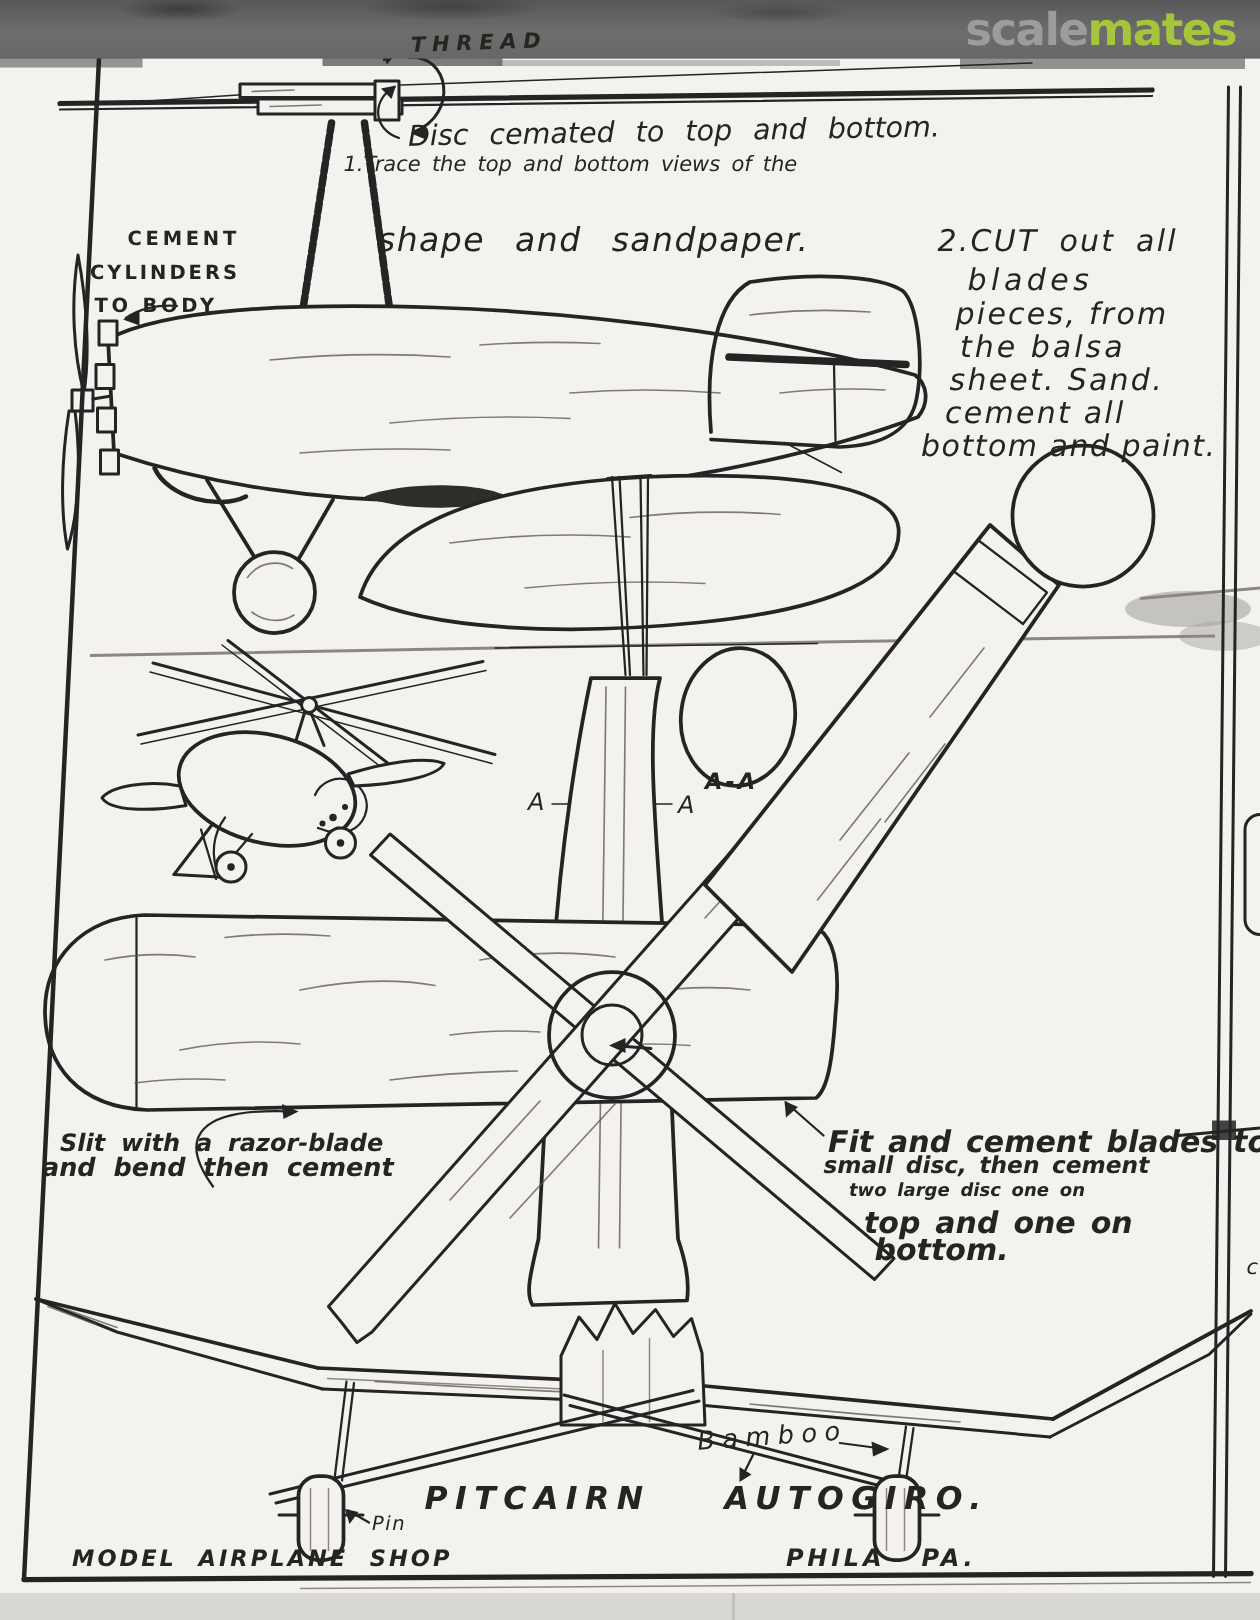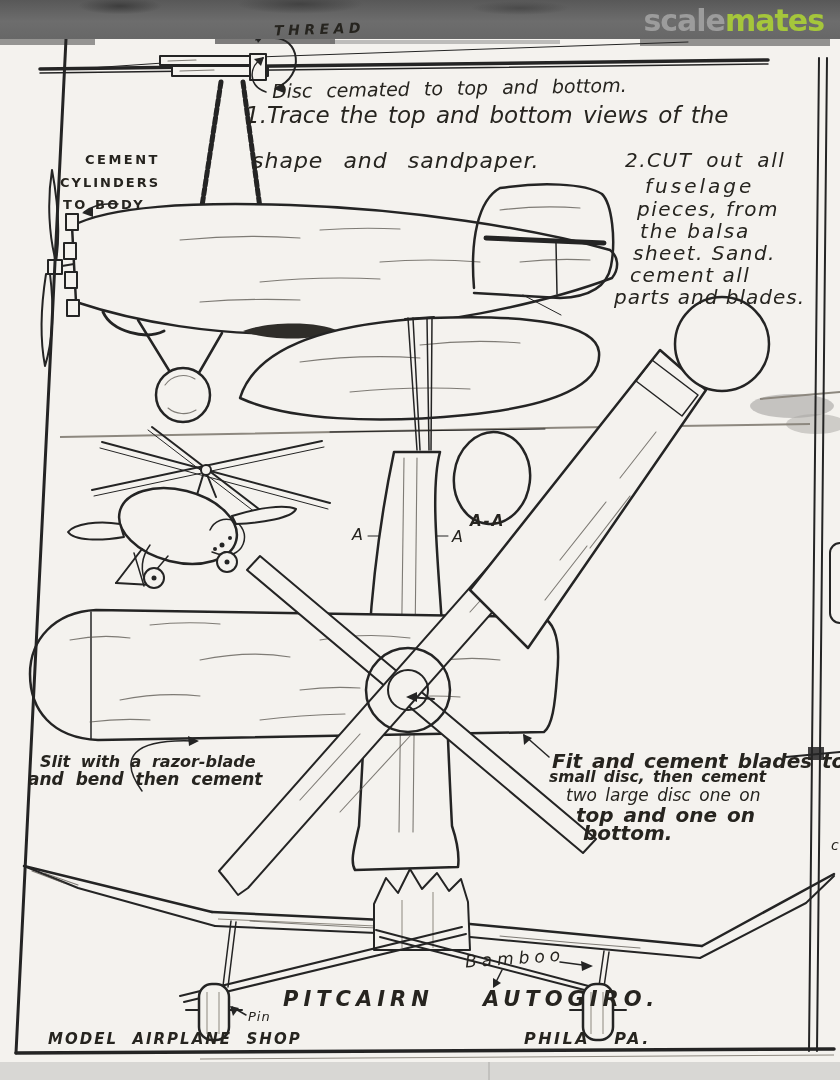--- a/index.html
+++ b/index.html
@@ -275,45 +275,45 @@
   <div class="band">
     <div class="logo">
       <span class="g1">scale</span><span class="g2">mates</span>
     </div>
   </div>
 
   <div class="hand print" style="left:274px;top:22px;font-size:14px;letter-spacing:4.5px;font-style:italic;transform:rotate(-2deg)">THREAD</div>
 
   <div class="hand" style="left:272px;top:79px;font-size:19px;word-spacing:8px;transform:rotate(-1deg)">Disc cemated to top and bottom.</div>
 
-  <div class="hand" style="left:245px;top:103px;font-size:23px;word-spacing:3px">1.Trace the top and bottom views of the</div>
+  <div class="hand" style="left:229px;top:103px;font-size:14px;word-spacing:3px">1.Trace the top and bottom views of the</div>
   <div class="hand" style="left:252px;top:149px;font-size:22px;word-spacing:12px;letter-spacing:1px">shape and sandpaper.</div>
 
   <div class="hand" style="left:625px;top:150px;font-size:20px;letter-spacing:1.5px;word-spacing:6px">2.CUT out all</div>
-  <div class="hand" style="left:645px;top:176px;font-size:20px;letter-spacing:3px">fuselage</div>
+  <div class="hand" style="left:645px;top:176px;font-size:20px;letter-spacing:3px">blades</div>
   <div class="hand" style="left:637px;top:199px;font-size:20px;letter-spacing:1.5px">pieces, from</div>
   <div class="hand" style="left:640px;top:221px;font-size:20px;letter-spacing:2px">the balsa</div>
   <div class="hand" style="left:633px;top:243px;font-size:20px;letter-spacing:1.5px">sheet. Sand.</div>
   <div class="hand" style="left:630px;top:265px;font-size:20px;letter-spacing:1.5px">cement all</div>
-  <div class="hand" style="left:614px;top:287px;font-size:20px;letter-spacing:1px">parts and blades.</div>
+  <div class="hand" style="left:614px;top:287px;font-size:20px;letter-spacing:1px">bottom and paint.</div>
 
   <div class="hand print" style="left:85px;top:153px;font-size:13px;letter-spacing:2.5px">CEMENT</div>
   <div class="hand print" style="left:60px;top:176px;font-size:13px;letter-spacing:2px">CYLINDERS</div>
   <div class="hand print" style="left:63px;top:198px;font-size:13px;letter-spacing:2.5px">TO BODY</div>
 
   <div class="hand" style="left:352px;top:527px;font-size:16px">A</div>
   <div class="hand" style="left:452px;top:529px;font-size:16px">A</div>
   <div class="hand bold" style="left:470px;top:514px;font-size:15px;letter-spacing:2px">A-A</div>
 
   <div class="hand" style="left:40px;top:754px;font-size:16px;word-spacing:5px;font-weight:600">Slit with a razor-blade</div>
   <div class="hand bold" style="left:28px;top:771px;font-size:17px;word-spacing:6px">and bend then cement</div>
 
   <div class="hand" style="left:552px;top:751px;font-size:20px;font-weight:600;word-spacing:3px">Fit and cement blades to</div>
   <div class="hand" style="left:549px;top:769px;font-size:15.5px;font-weight:600;word-spacing:3px">small disc, then cement</div>
-  <div class="hand" style="left:566px;top:787px;font-size:17px;font-weight:400;word-spacing:3px">two large disc one on</div>
+  <div class="hand" style="left:566px;top:787px;font-size:12px;font-weight:700;word-spacing:3px">two large disc one on</div>
   <div class="hand" style="left:576px;top:805px;font-size:20px;font-weight:600;word-spacing:3px">top and one on</div>
   <div class="hand" style="left:583px;top:823px;font-size:20px;font-weight:600">bottom.</div>
 
   <div class="hand" style="left:465px;top:950px;font-size:17px;letter-spacing:5px;transform:rotate(-4deg)">Bamboo</div>
   <div class="hand" style="left:248px;top:1010px;font-size:13px;letter-spacing:1px">Pin</div>
 
   <div class="hand print" style="left:48px;top:1032px;font-size:15px;letter-spacing:2px;font-style:italic">MODEL  AIRPLANE  SHOP</div>
   <div class="hand print" style="left:283px;top:988px;font-size:21px;letter-spacing:5px;font-style:italic">PITCAIRN    AUTOGIRO.</div>
   <div class="hand print" style="left:524px;top:1031px;font-size:16px;letter-spacing:2.5px;font-style:italic">PHILA   PA.</div>
 

